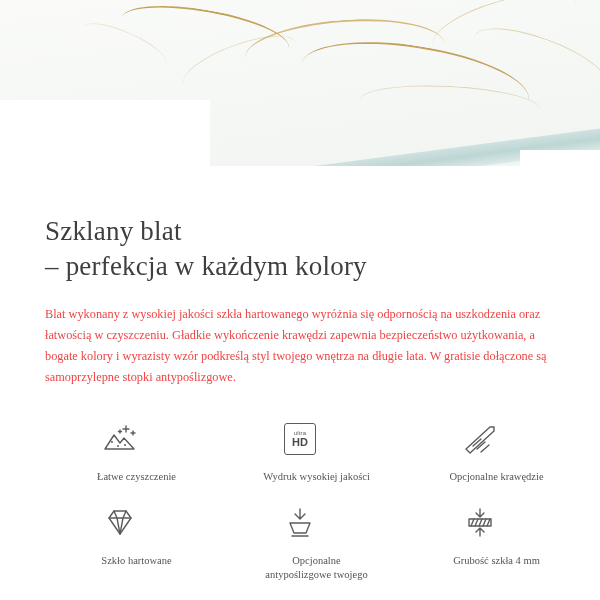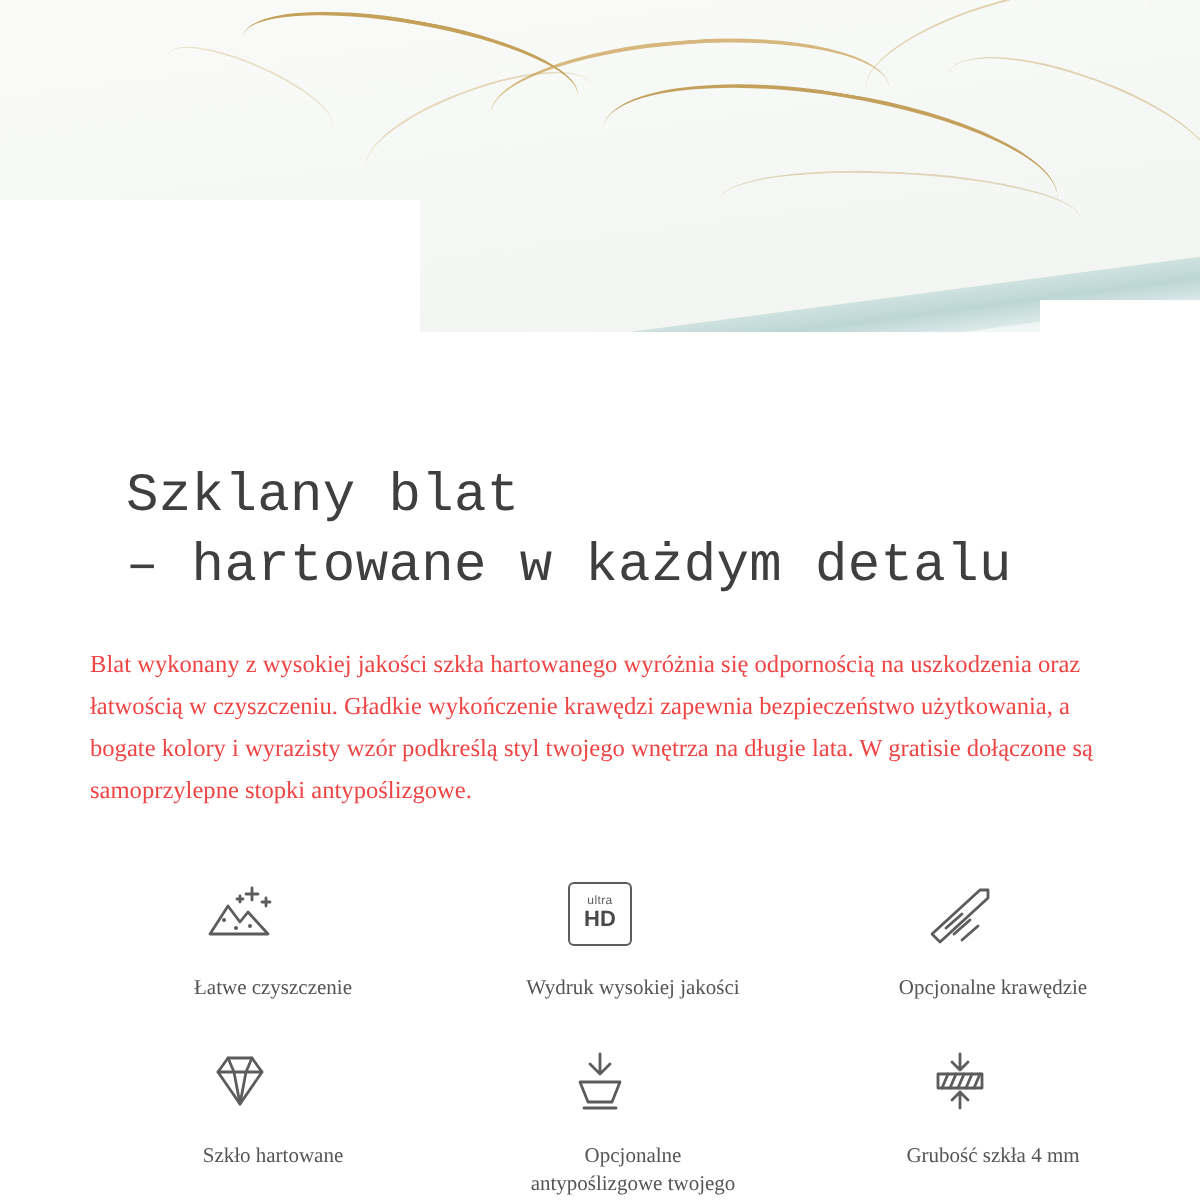--- a/index.html
+++ b/index.html
@@ -107,26 +107,26 @@
   .vein-thin {
     border-top-width: 1px;
     opacity: .65;
   }
 
   
   .content {
     padding: 18px 45px 0 45px;
   }
   .headline {
-    font-family: Liberation Mono, monospace;
+    font-family: Liberation Serif, serif;
     font-size: 27px;
     line-height: 35px;
     color: #3f3f3f;
     font-weight: 400;
-    margin: 18px;
+    margin: 0;
     letter-spacing: .2px;
   }
   .headline .line2 {
     display: block;
   }
   .body-copy {
     margin: 20px 0 0 0;
     font-family: "Liberation Serif", serif;
     font-size: 12.3px;
     line-height: 21px;
@@ -219,21 +219,21 @@
     <div class="slab-edge"></div>
     <div class="slab-edge-bottom"></div>
     <div class="hero-left-mask"></div>
     <div class="hero-right-mask"></div>
     <div class="hero-white-mask"></div>
   </div>
 
   <div class="content">
     <h1 class="headline">
       <span>Szklany blat</span>
-      <span class="line2">– hartowane w każdym detalu</span>
+      <span class="line2">– perfekcja w każdym kolory</span>
     </h1>
     <p class="body-copy">Blat wykonany z wysokiej jakości szkła hartowanego wyróżnia się odpornością na uszkodzenia oraz łatwością w czyszczeniu. Gładkie wykończenie krawędzi zapewnia bezpieczeństwo użytkowania, a bogate kolory i wyrazisty wzór podkreślą styl twojego wnętrza na długie lata. W gratisie dołączone są samoprzylepne stopki antypoślizgowe.</p>
   </div>
 
   <div class="features">
 
     <div class="feature">
       <div class="feature-icon">
         <svg width="42" height="34" viewBox="0 0 42 34">
           <path class="stroke" d="M6 27 L15 13 L21 21 L25 16 L35 27 Z"></path>

